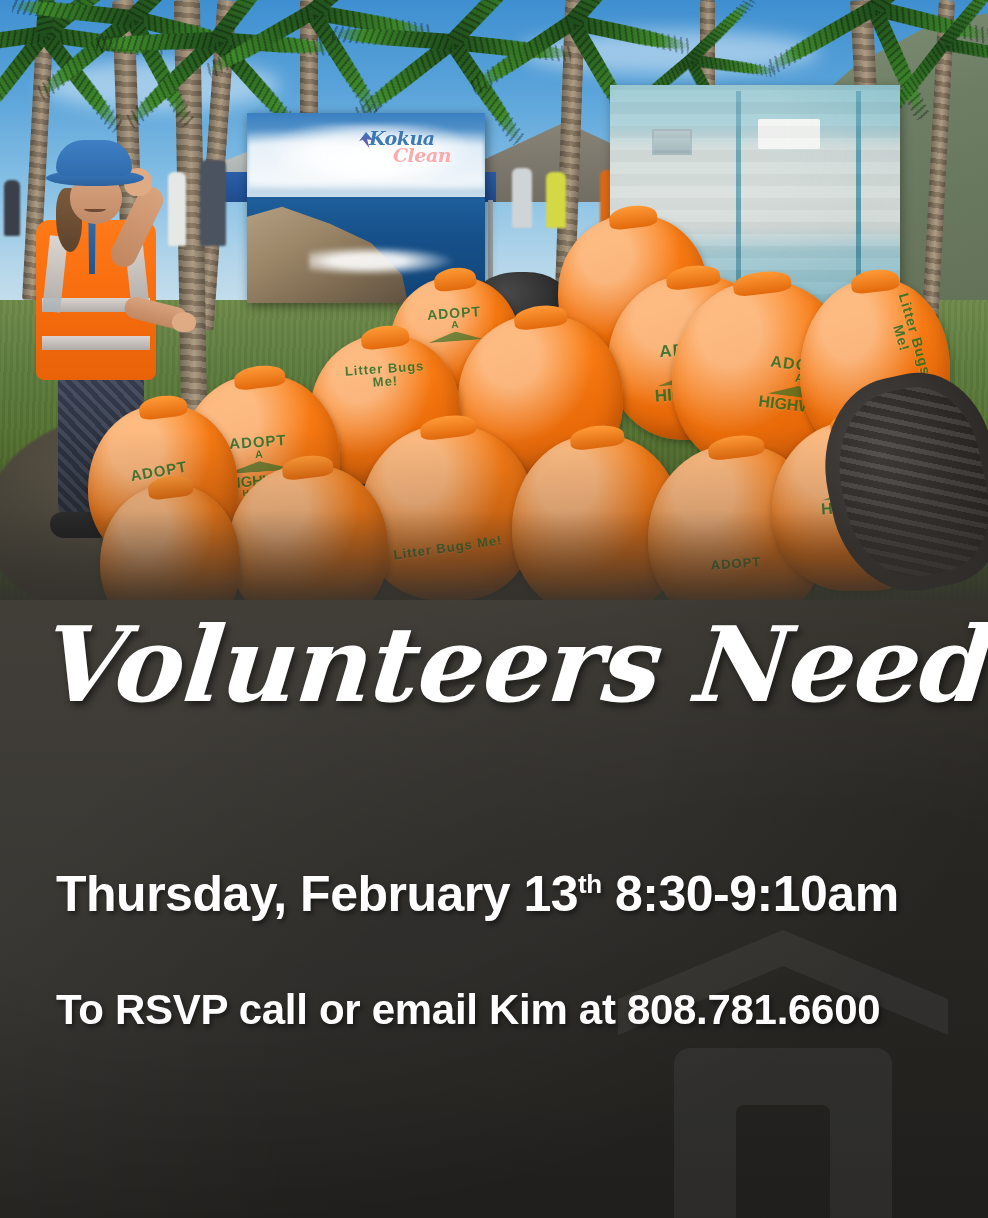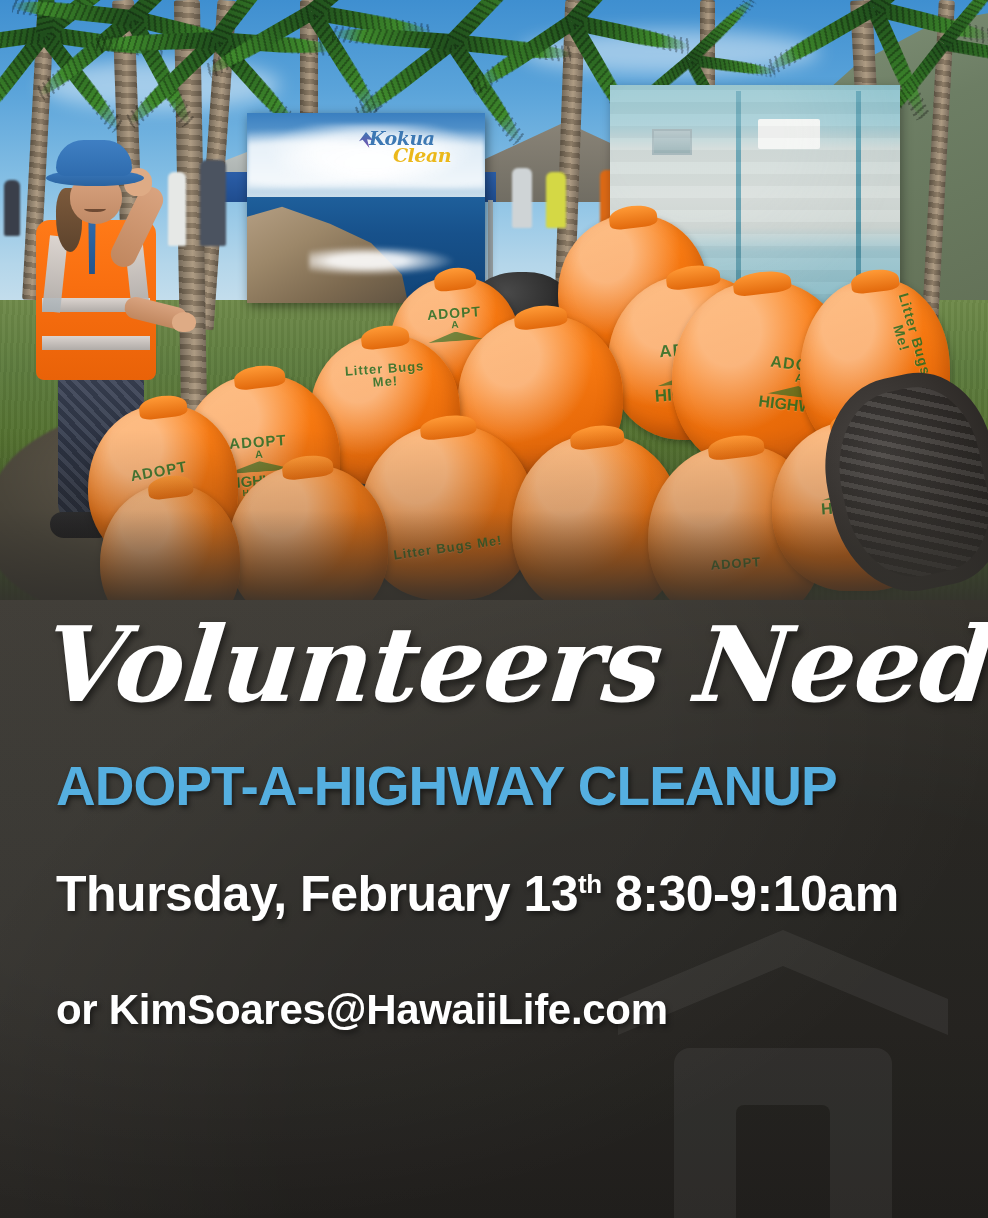--- a/index.html
+++ b/index.html
@@ -157,21 +157,21 @@
     position:absolute; right:6px; top:16px; width:110px; height:40px;
     font-family:"DejaVu Serif", serif;
     font-style:italic; font-weight:bold;
     font-size:19px; line-height:19px;
     color:#2f6fae;
     text-shadow:0 1px 1px rgba(255,255,255,.55);
     letter-spacing:-.5px;
     white-space:nowrap;
     opacity:.92;
   }
-  .banner .b-logo .lg2{ color:#eab308; display:block; margin-left:24px; margin-top:-2px; }
+  .banner .b-logo .lg2{ color:#fca5a5; display:block; margin-left:24px; margin-top:-2px; }
   .banner .b-logo .lgmark{
     position:absolute; left:-10px; top:3px; width:14px; height:16px;
     background:linear-gradient(180deg,#2f6fae,#6d3fa8);
     clip-path:polygon(50% 0,100% 52%,58% 46%,74% 100%,26% 48%,0 58%);
   }
 
   
   .container-box{
     position:absolute; left:610px; top:85px; width:290px; height:245px;
     background:linear-gradient(180deg,#8fc3cd 0%, #9fcad3 16%, #cdd8d6 26%, #d5dcd9 46%, #cfd7d4 58%, #9fc6cf 68%, #7fb5c1 100%);
@@ -672,22 +672,21 @@
   <div class="panel">
     <div class="watermark">
       <i class="wm-roof"></i>
       <i class="wm-body"></i>
       <i class="wm-door"></i>
     </div>
   </div>
 
   <div class="txt headline">Volunteers Needed</div>
 
-  <div class="txt subhead">ADOPT-A-HIGHWAY CLEANUP</div>
 
   <div class="txt dateline"><span>Thursday, February 13</span><sup>th</sup><span> 8:30-9:10am</span></div>
 
   <div class="txt rsvp">
-    <span>or KimSoares@HawaiiLife.com</span>
+    <span>To RSVP call or email Kim at 808.781.6600</span>
   </div>
 
 
 </div>
 
 </body></html>

